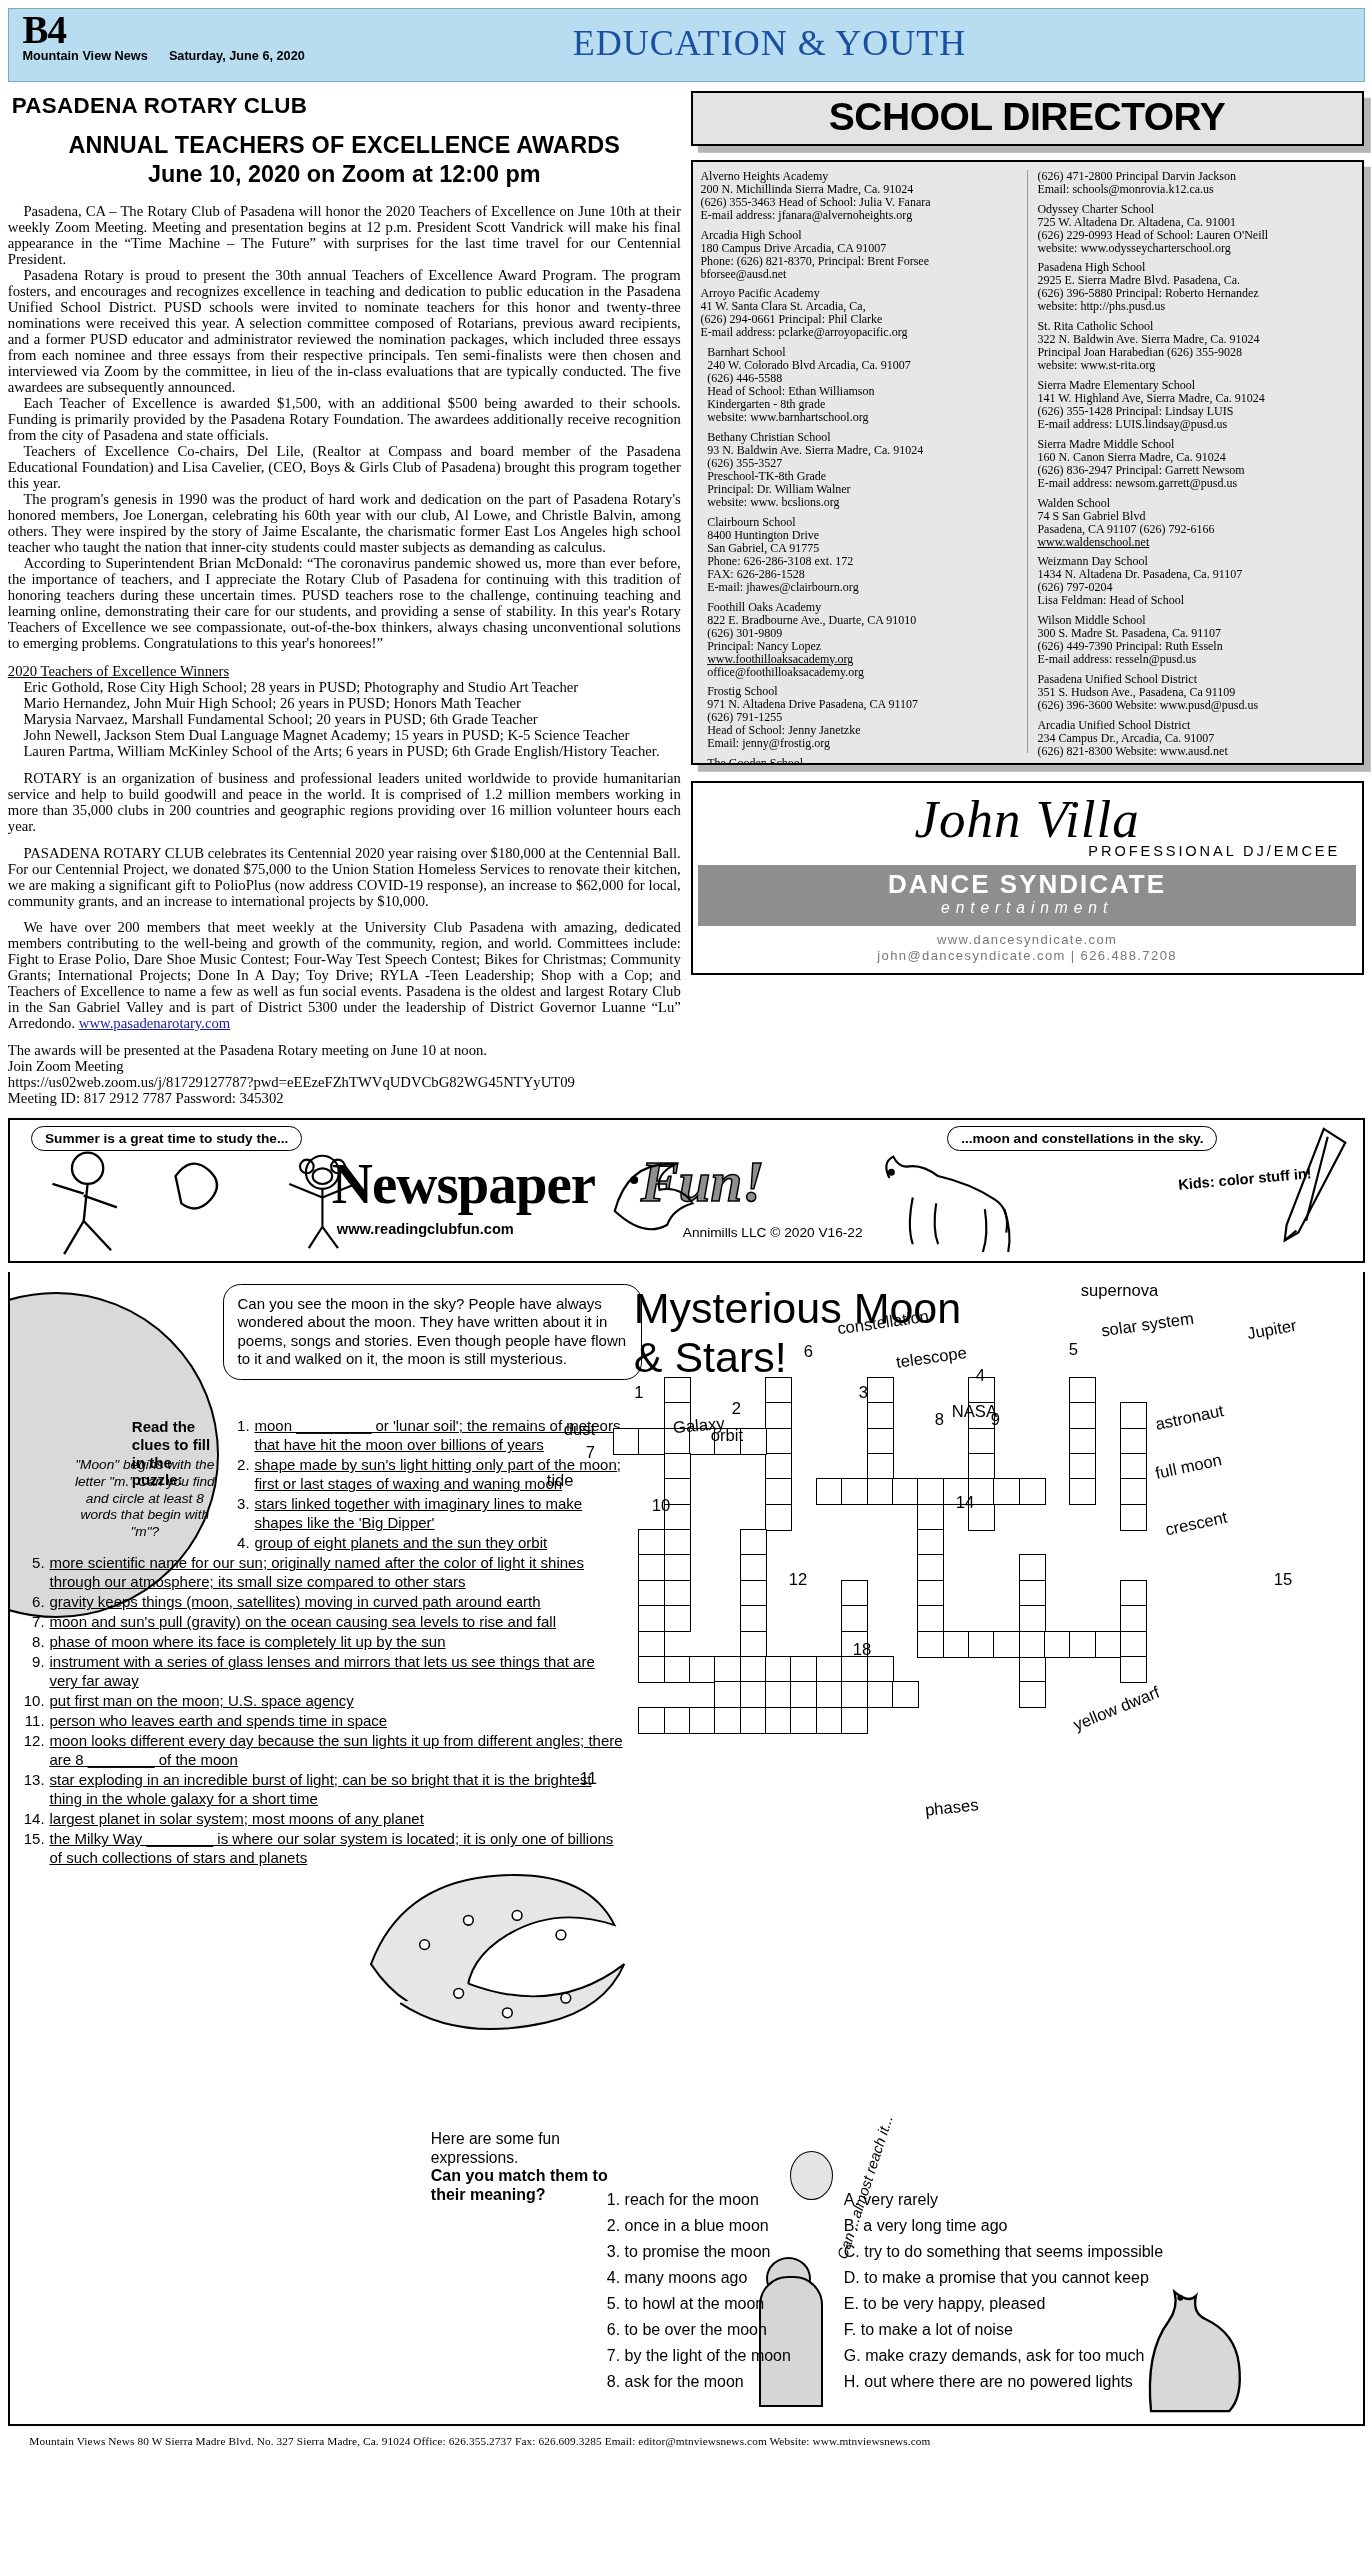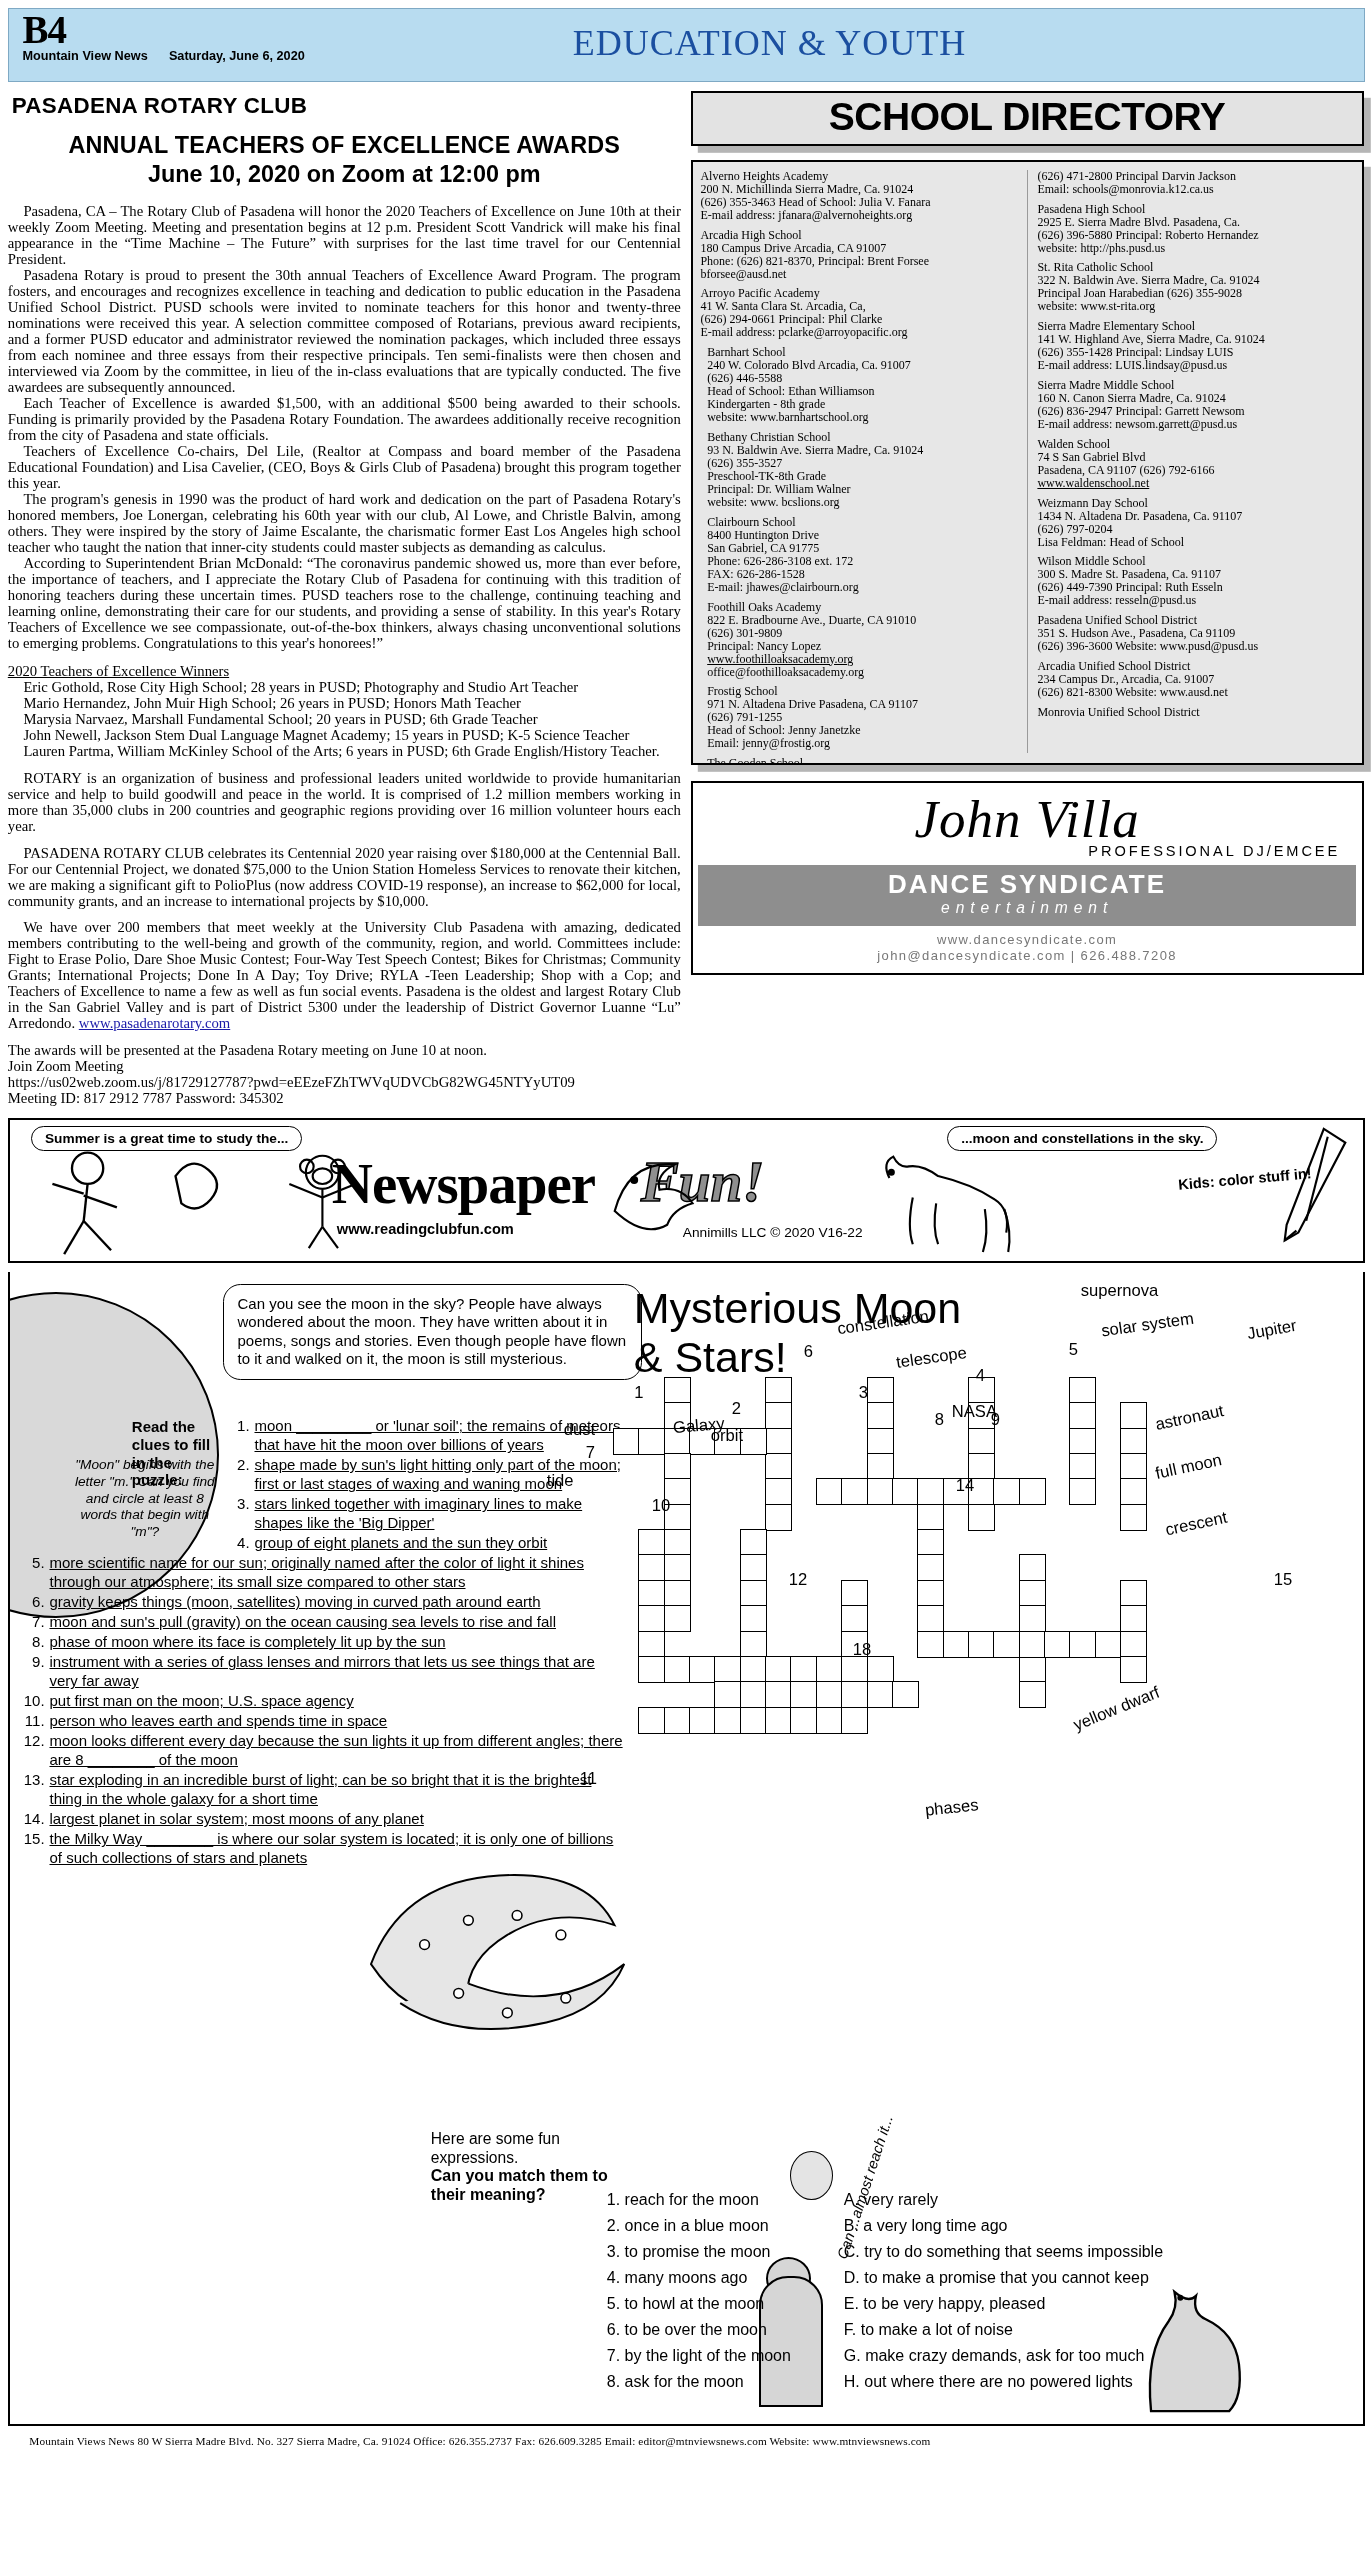--- a/index.html
+++ b/index.html
@@ -231,20 +231,26 @@
               <div>Email:  jenny@frostig.org</div>
             </div>
             <div class="sd-entry ind">
               <div>The Gooden School</div>
             </div>
           </div>
         <div class="sd-col divider" id="dirR">
             <div class="sd-entry">
               <div>(626) 471-2800  Principal Darvin Jackson</div>
               <div>Email: schools@monrovia.k12.ca.us</div>
+            </div>
+            <div class="sd-entry">
+              <div>Odyssey Charter School</div>
+              <div>725 W. Altadena Dr.  Altadena, Ca. 91001</div>
+              <div>(626) 229-0993 Head of School: Lauren O'Neill</div>
+              <div>website: www.odysseycharterschool.org</div>
             </div>
             <div class="sd-entry">
               <div>Pasadena High School</div>
               <div>2925 E. Sierra Madre Blvd.  Pasadena, Ca.</div>
               <div>(626) 396-5880 Principal: Roberto Hernandez</div>
               <div>website: http://phs.pusd.us</div>
             </div>
             <div class="sd-entry">
               <div>St. Rita Catholic School</div>
               <div>322 N. Baldwin Ave.  Sierra Madre, Ca. 91024</div>
@@ -582,21 +588,21 @@
         <div class="xnum" style="left: 363px; top: -11.7px;">4</div>
         <div class="xnum" style="left: 456px; top: -37px;">5</div>
         <div class="xnum" style="left: 191px; top: -35px;">6</div>
         <div class="xnum" style="left: -27px; top: 66px;">7</div>
         <div class="xnum" style="left: 322px; top: 33px;">8</div>
         <div class="xnum" style="left: 378px; top: 33px;">9</div>
         <div class="xnum" style="left: 39px; top: 119px;">10</div>
         <div class="xnum" style="left: -33px; top: 392px;">11</div>
         <div class="xnum" style="left: 176px; top: 193px;">12</div>
         <div class="xnum" style="left: 240px; top: 263px;">18</div>
-        <div class="xnum" style="left: 343px; top: 99px;">14</div>
+        <div class="xnum" style="left: 343px; top: 116px;">14</div>
         <div class="xnum" style="left: 661px; top: 193px;">15</div>
         <div class="xword" style="left: -49px; top: 43px; transform: rotate(0deg);">dust</div>
         <div class="xword" style="left: -66px; top: 94px; transform: rotate(0deg);">tide</div>
         <div class="xword" style="left: 98px; top: 49px; transform: rotate(0deg);">orbit</div>
         <div class="xword" style="left: 468px; top: -96px; transform: rotate(0deg);">supernova</div>
         <div class="xword" style="left: 224px; top: -64px; transform: rotate(-8deg);">constellation</div>
         <div class="xword" style="left: 488px; top: -62px; transform: rotate(-8deg);">solar system</div>
         <div class="xword" style="left: 634px; top: -57px; transform: rotate(-10deg);">Jupiter</div>
         <div class="xword" style="left: 283px; top: -29px; transform: rotate(-8deg);">telescope</div>
         <div class="xword" style="left: 60px; top: 39px; transform: rotate(-5deg);">Galaxy</div>

